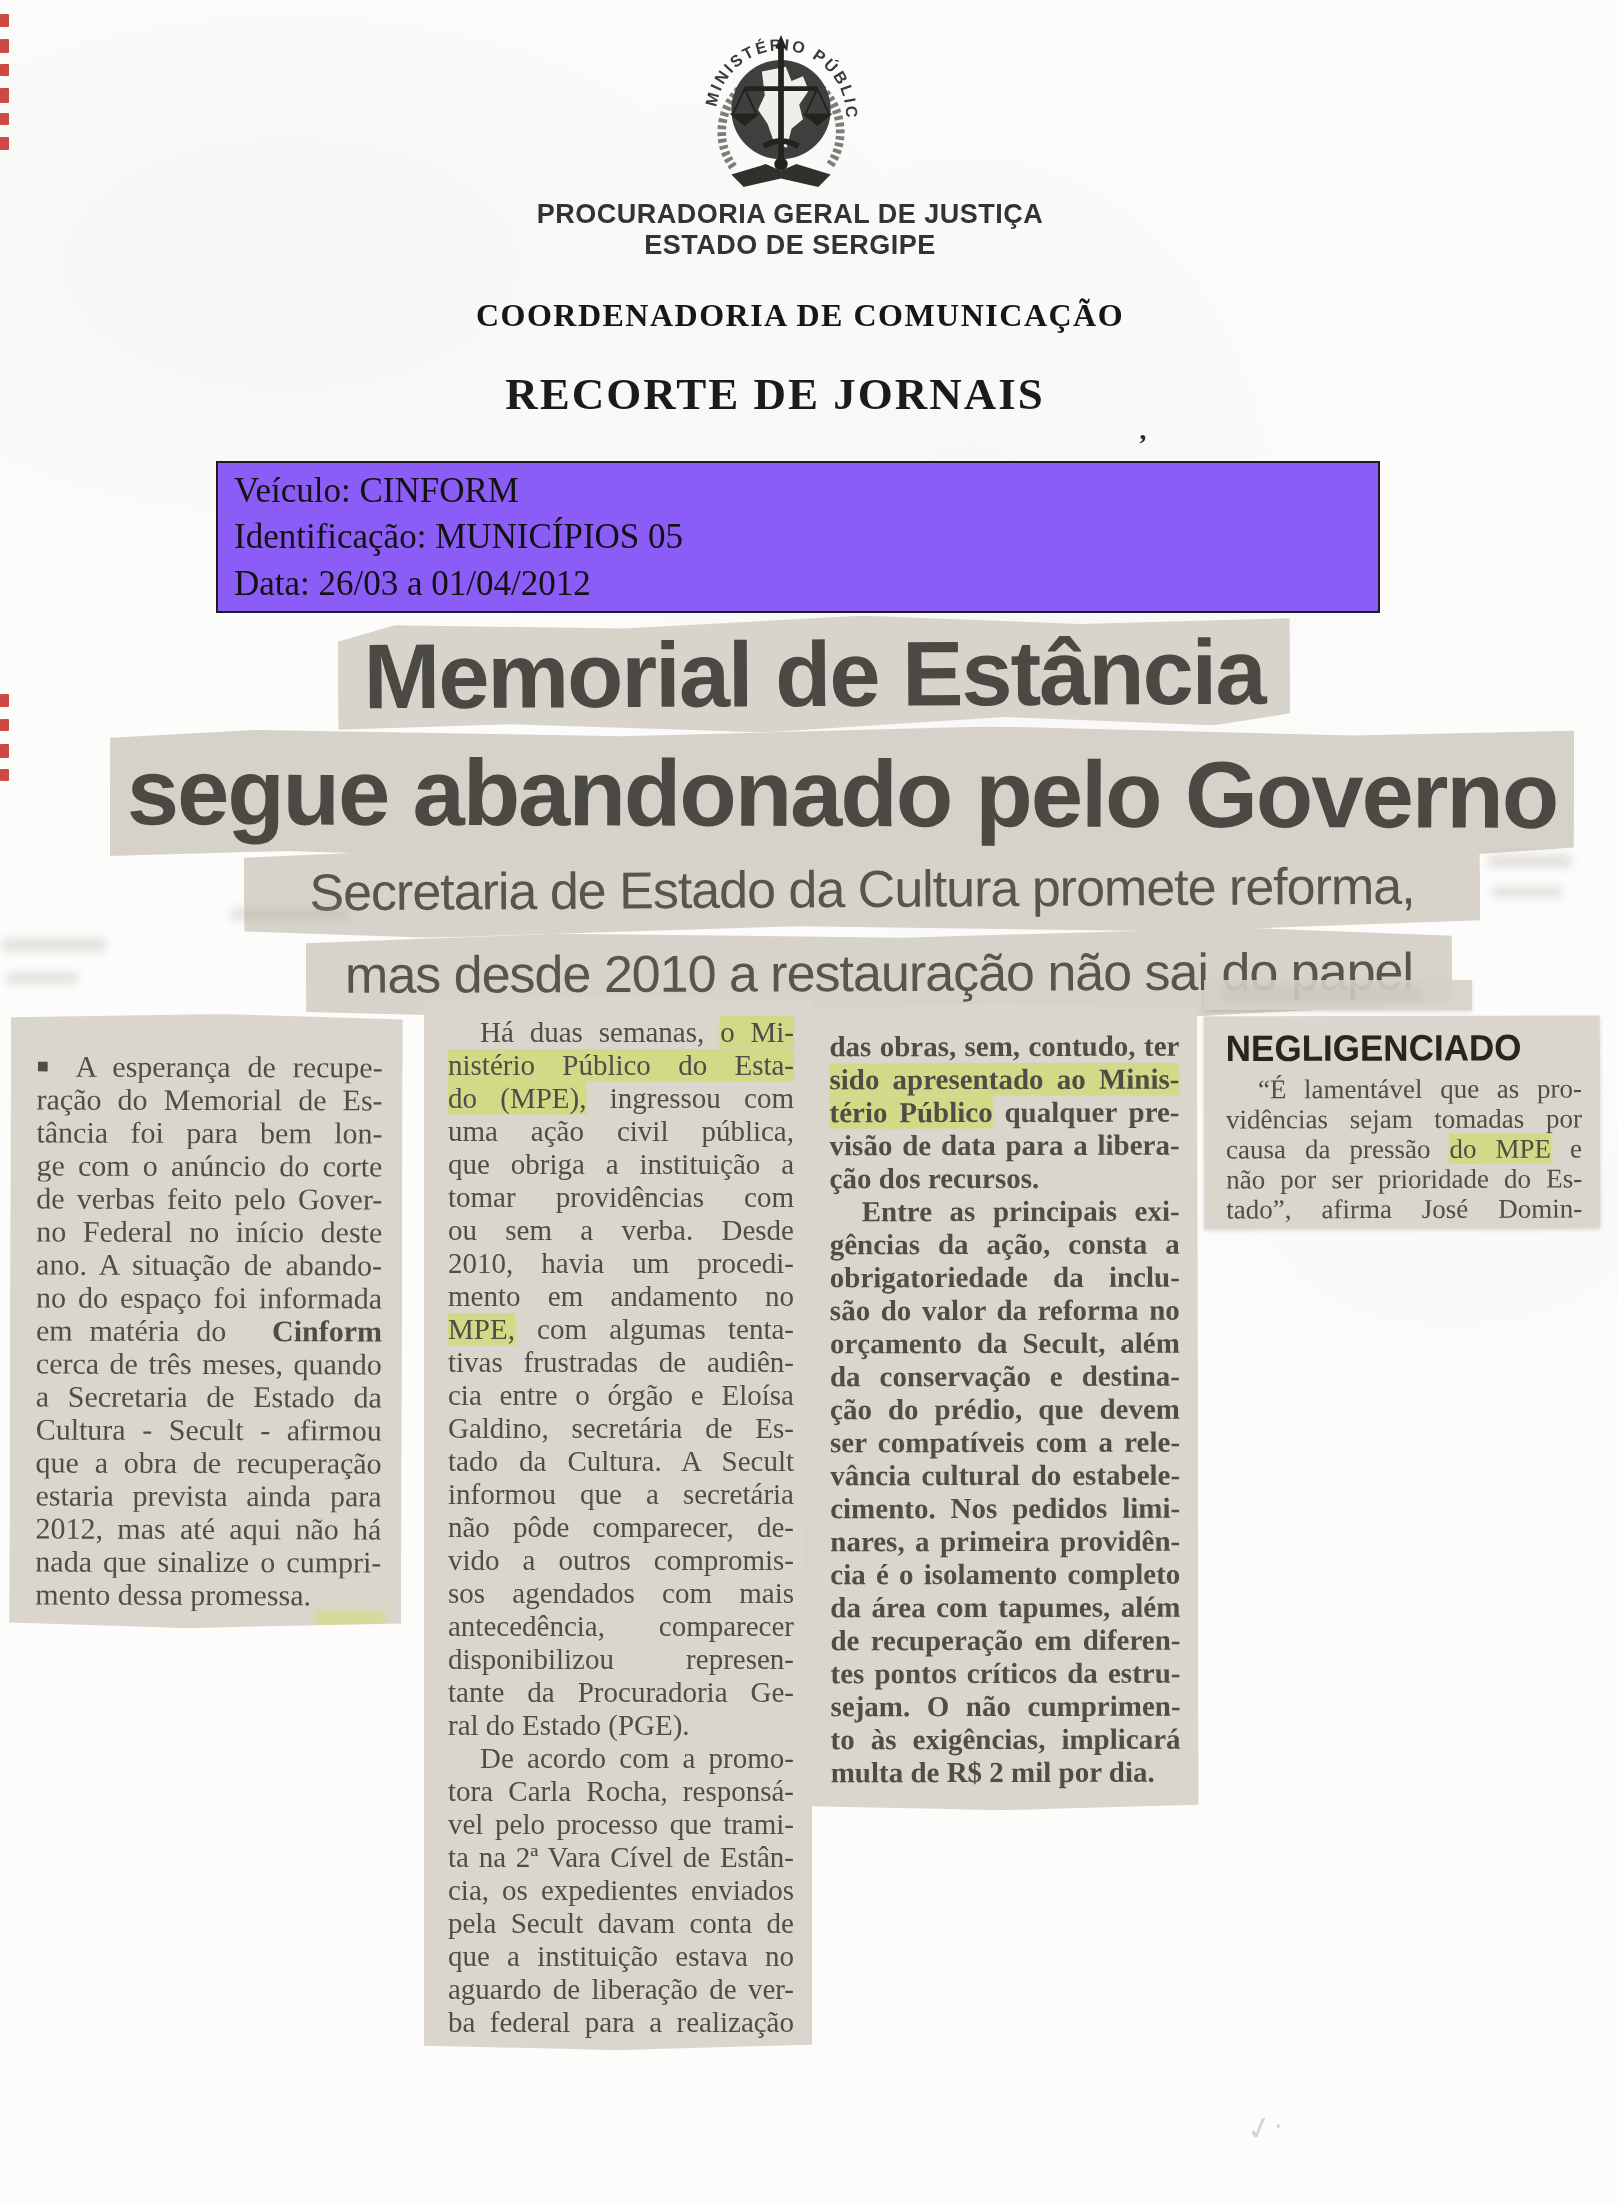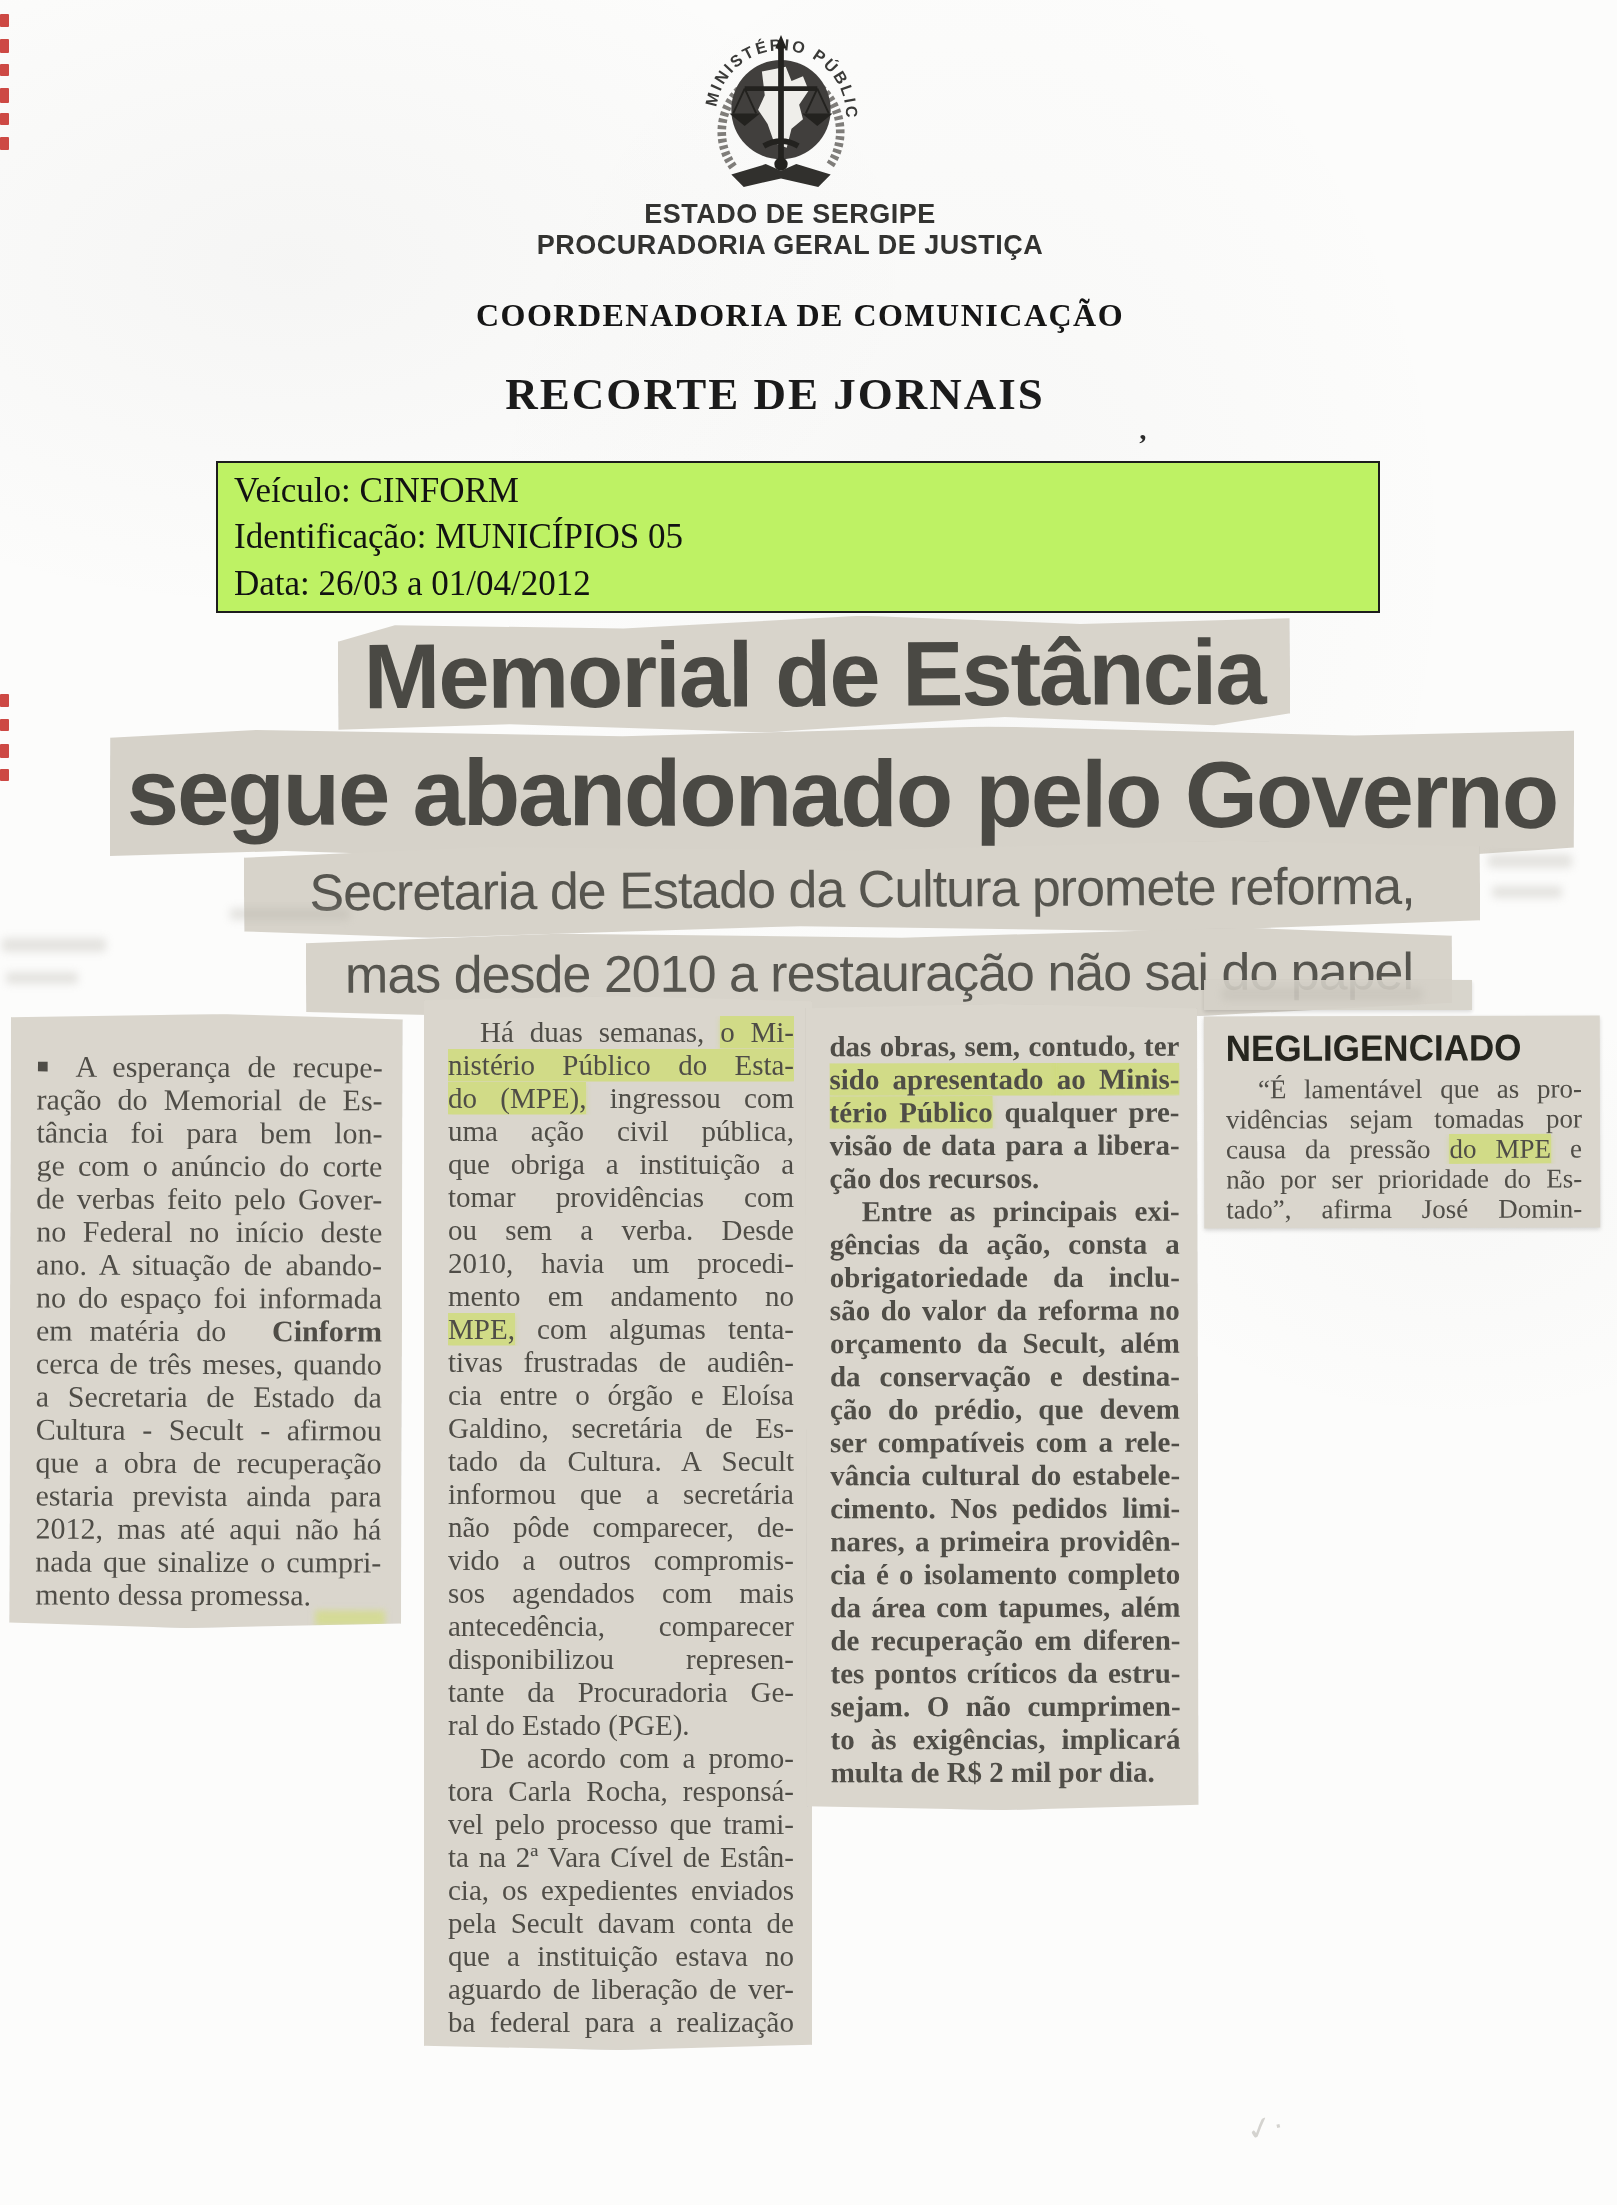--- a/index.html
+++ b/index.html
@@ -17,21 +17,21 @@
         font-family:"Liberation Sans",sans-serif;font-weight:bold;font-size:27px;
         line-height:31px;color:#333331;letter-spacing:.5px;}
   .dept{position:absolute;left:0;top:297px;width:1560px;text-align:center;
         font-family:"Liberation Serif",serif;font-weight:bold;font-size:32px;
         color:#161616;letter-spacing:1.5px;margin-left:20px;}
   .section-title{position:absolute;left:0;top:368px;width:1550px;text-align:center;
         font-family:"Liberation Serif",serif;font-weight:bold;font-size:45px;
         color:#1b1b1b;letter-spacing:2px;}
   
   .info-box{position:absolute;left:216px;top:461px;width:1164px;height:152px;
-        border:2px solid #1d1d1d;background:#bef264;
+        border:2px solid #1d1d1d;background:#8b5cf6;
         display:flex;flex-direction:column;justify-content:space-evenly;
         padding-left:16px;box-sizing:border-box;}
   .info-box .row{font-size:35px;color:#121212;line-height:38px;}
   
   .clip{position:absolute;background:#d8d4cb;
         box-shadow:0 2px 4px rgba(0,0,0,.15);}
   .headline-strip{display:flex;align-items:center;justify-content:center;
         font-family:"Liberation Sans",sans-serif;font-weight:bold;color:#4a4944;
         letter-spacing:-2px;white-space:nowrap;}
   .subhead-strip{display:flex;align-items:center;justify-content:center;
@@ -117,22 +117,22 @@
       <line x1="128" y1="84" x2="140" y2="110" stroke-width="2"></line>
       <path d="M36,110 L68,110 L52,123 Z" stroke="none"></path>
       <path d="M112,110 L144,110 L128,123 Z" stroke="none"></path>
       <path d="M72,144 Q90,134 108,144" fill="none" stroke-width="6"></path>
       <circle cx="90" cy="163" r="7" stroke="none"></circle>
     </g>
     <path d="M38,174 L74,163 L90,170 L106,163 L142,174 L129,187 L90,178 L51,187 Z" fill="#31302d"></path>
   </svg>
 
   <div class="org-block">
+    <div>PROCURADORIA GERAL DE JUSTIÇA</div>
     <div>ESTADO DE SERGIPE</div>
-    <div>PROCURADORIA GERAL DE JUSTIÇA</div>
   </div>
 
   <div class="dept">COORDENADORIA DE COMUNICAÇÃO</div>
   <div class="section-title">RECORTE DE JORNAIS</div>
 
   <div class="info-box">
     <div class="row">Veículo: CINFORM</div>
     <div class="row">Identificação: MUNICÍPIOS 05</div>
     <div class="row">Data: 26/03 a 01/04/2012</div>
   </div>

